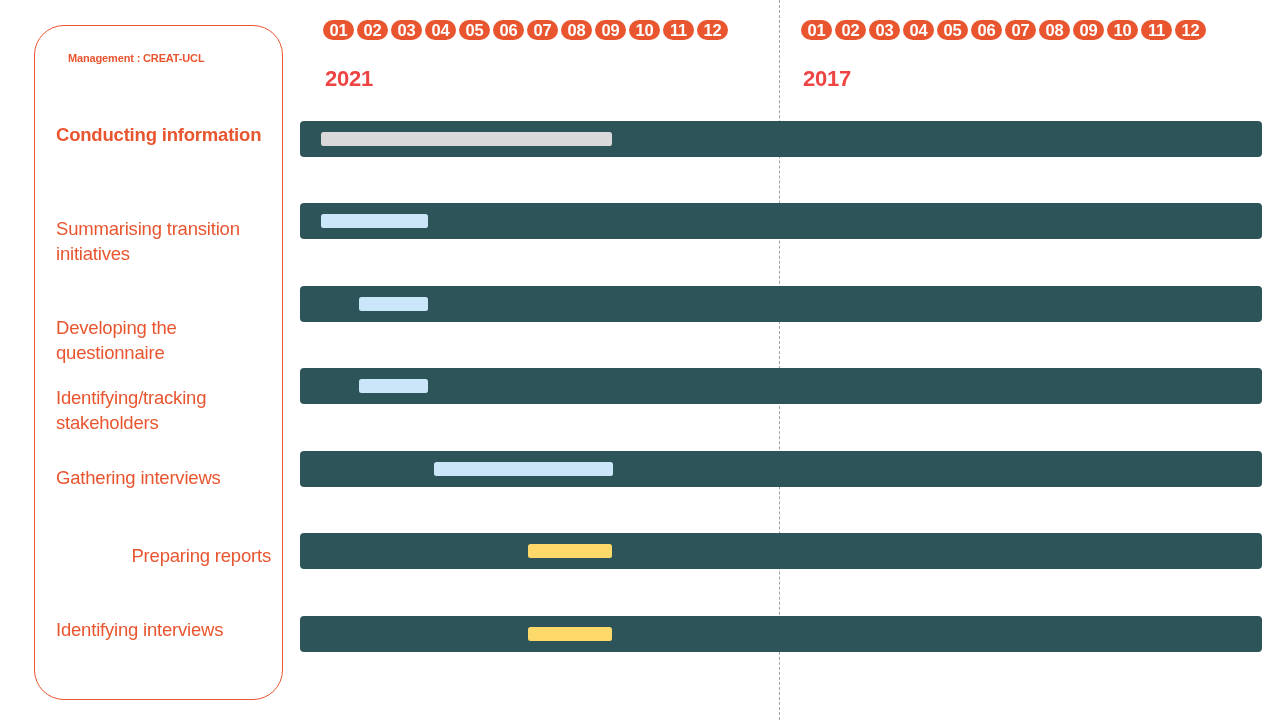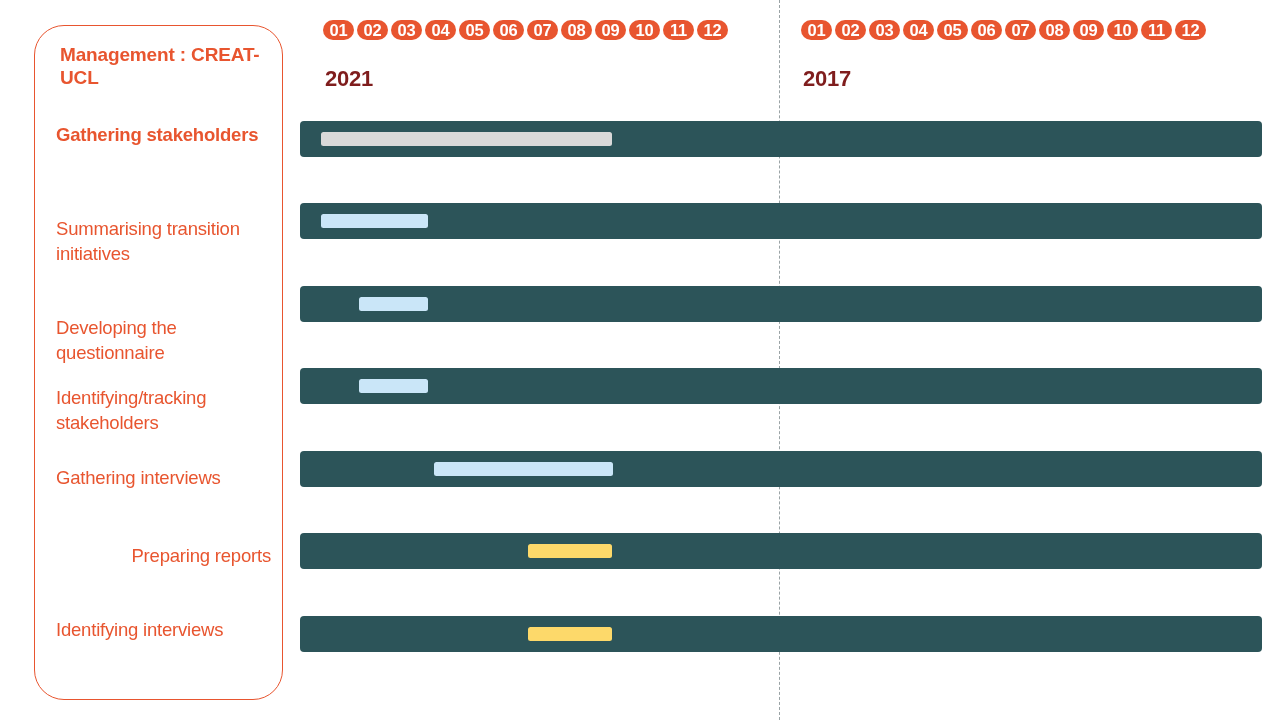--- a/index.html
+++ b/index.html
@@ -37,25 +37,25 @@
   .phase-title {
     color: #E8552F;
     font-size: 21px;
     font-weight: bold;
     letter-spacing: -0.2px;
     line-height: 1.15;
     margin: 0 0 2px 0;
   }
   .phase-sub {
     color: #E8552F;
-    font-size: 19px;
+    font-size: 11px;
     font-weight: bold;
     letter-spacing: -0.15px;
     line-height: 1.2;
-    margin: 4px;
+    margin: 12px;
   }
 
   .task-list {
     position: absolute;
     left: 21px;
     top: 96px;
     width: 215px;
   }
   .task-item {
     color: #E8552F;
@@ -91,21 +91,21 @@
     letter-spacing: -0.3px;
     display: flex;
     align-items: center;
     justify-content: center;
     box-sizing: border-box;
   }
 
   .year-label {
     position: absolute;
     top: 66px;
-    color: #7f1d1d;
+    color: #ef4444;
     font-size: 22px;
     font-weight: bold;
     letter-spacing: -0.2px;
   }
   #year-2021 { left: 325px; }
   #year-2022 { left: 803px; }
 
   
   #year-divider {
     position: absolute;
@@ -140,21 +140,21 @@
   }
 </style>
 </head>
 <body>
 
 <div id="phase-card">
   <div id="phase-inner">
     <div class="phase-sub">Management : CREAT-UCL</div>
   </div>
   <div class="task-list" id="task-list">
-      <div class="task-item bold" style="top: 0px;">Gathering stakeholders</div>
+      <div class="task-item bold" style="top: 0px;">Conducting information</div>
       <div class="task-item" style="top: 94px;">Summarising transition initiatives</div>
       <div class="task-item" style="top: 193px;">Developing the questionnaire</div>
       <div class="task-item" style="top: 263px;">Identifying/tracking stakeholders</div>
       <div class="task-item" style="top: 343px;">Gathering interviews</div>
       <div class="task-item" style="top: 421px; text-align: right;">Preparing reports</div>
       <div class="task-item" style="top: 495px;">Identifying interviews</div>
     </div>
 </div>
 
 <div class="month-row" id="months-2021">

